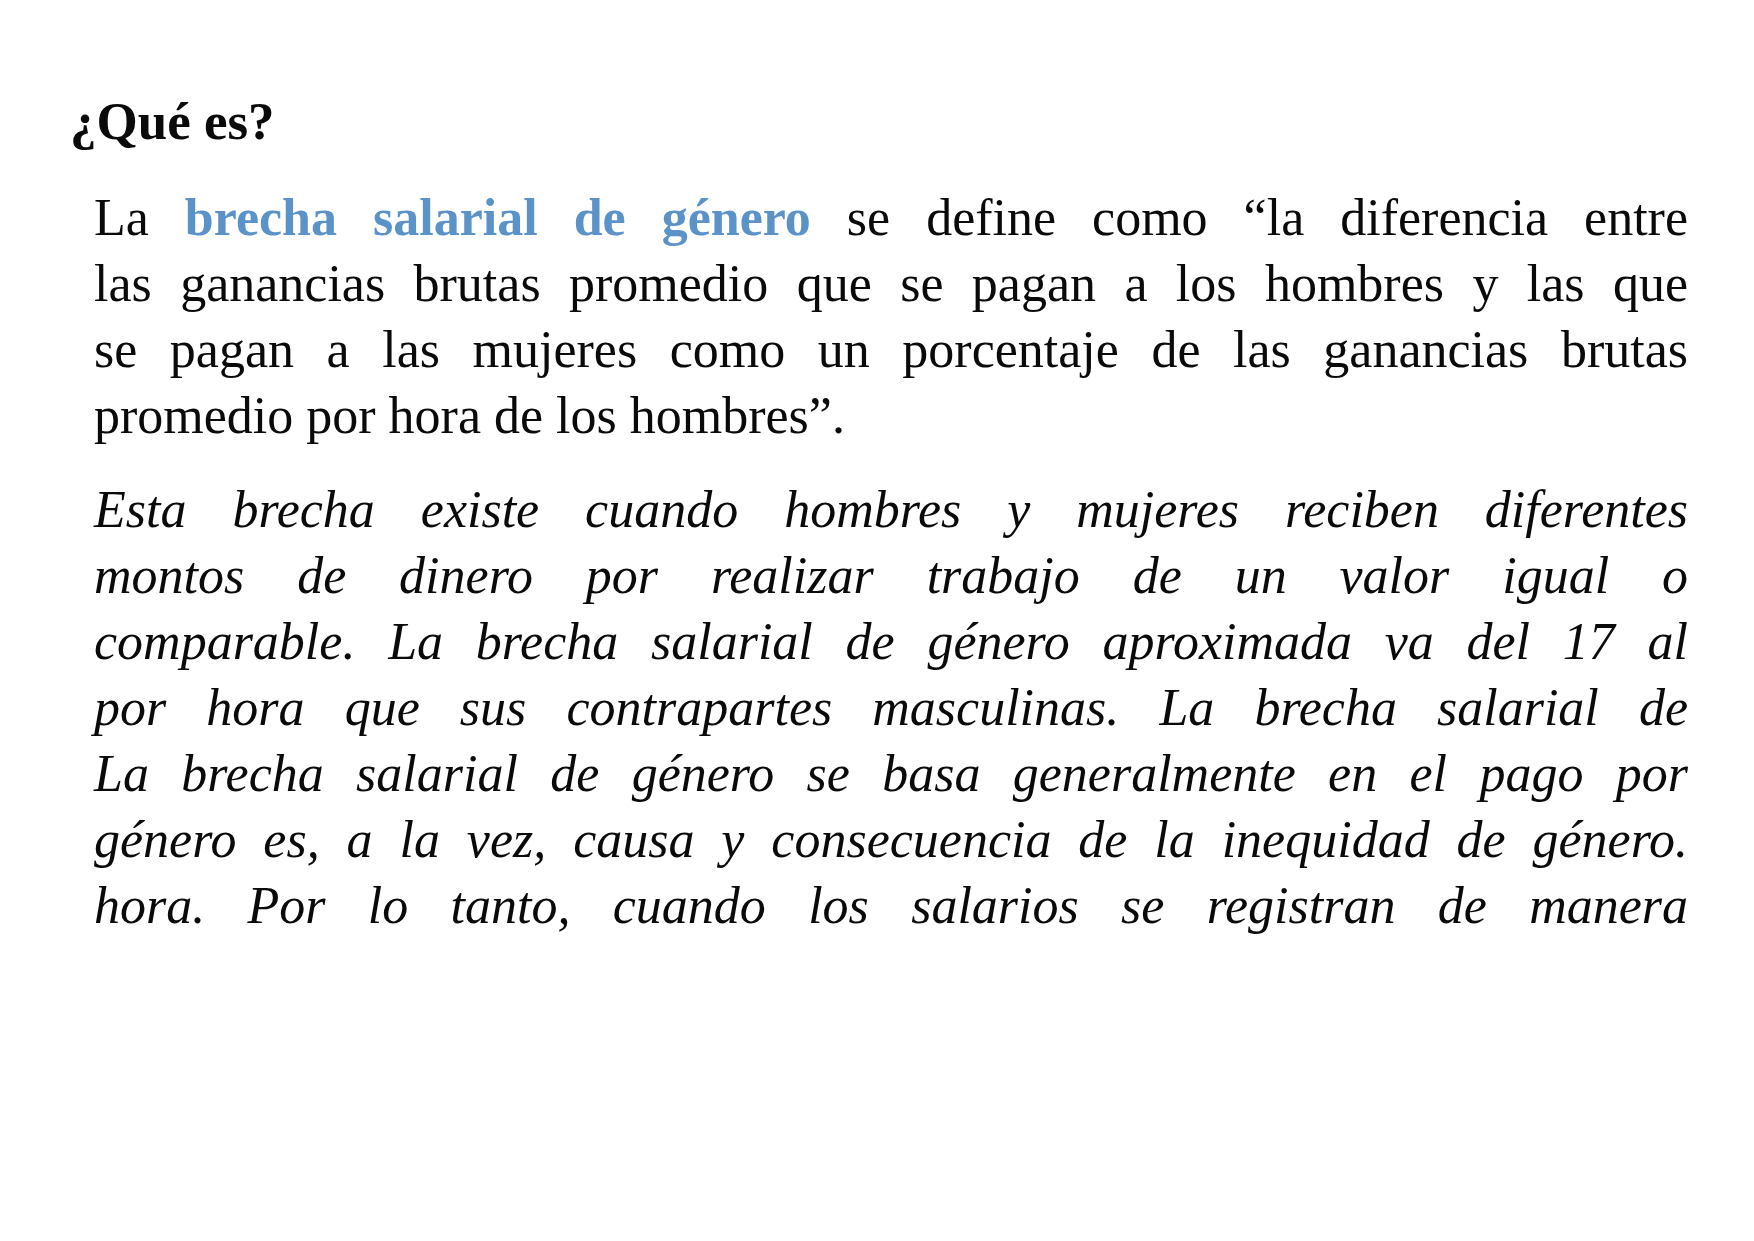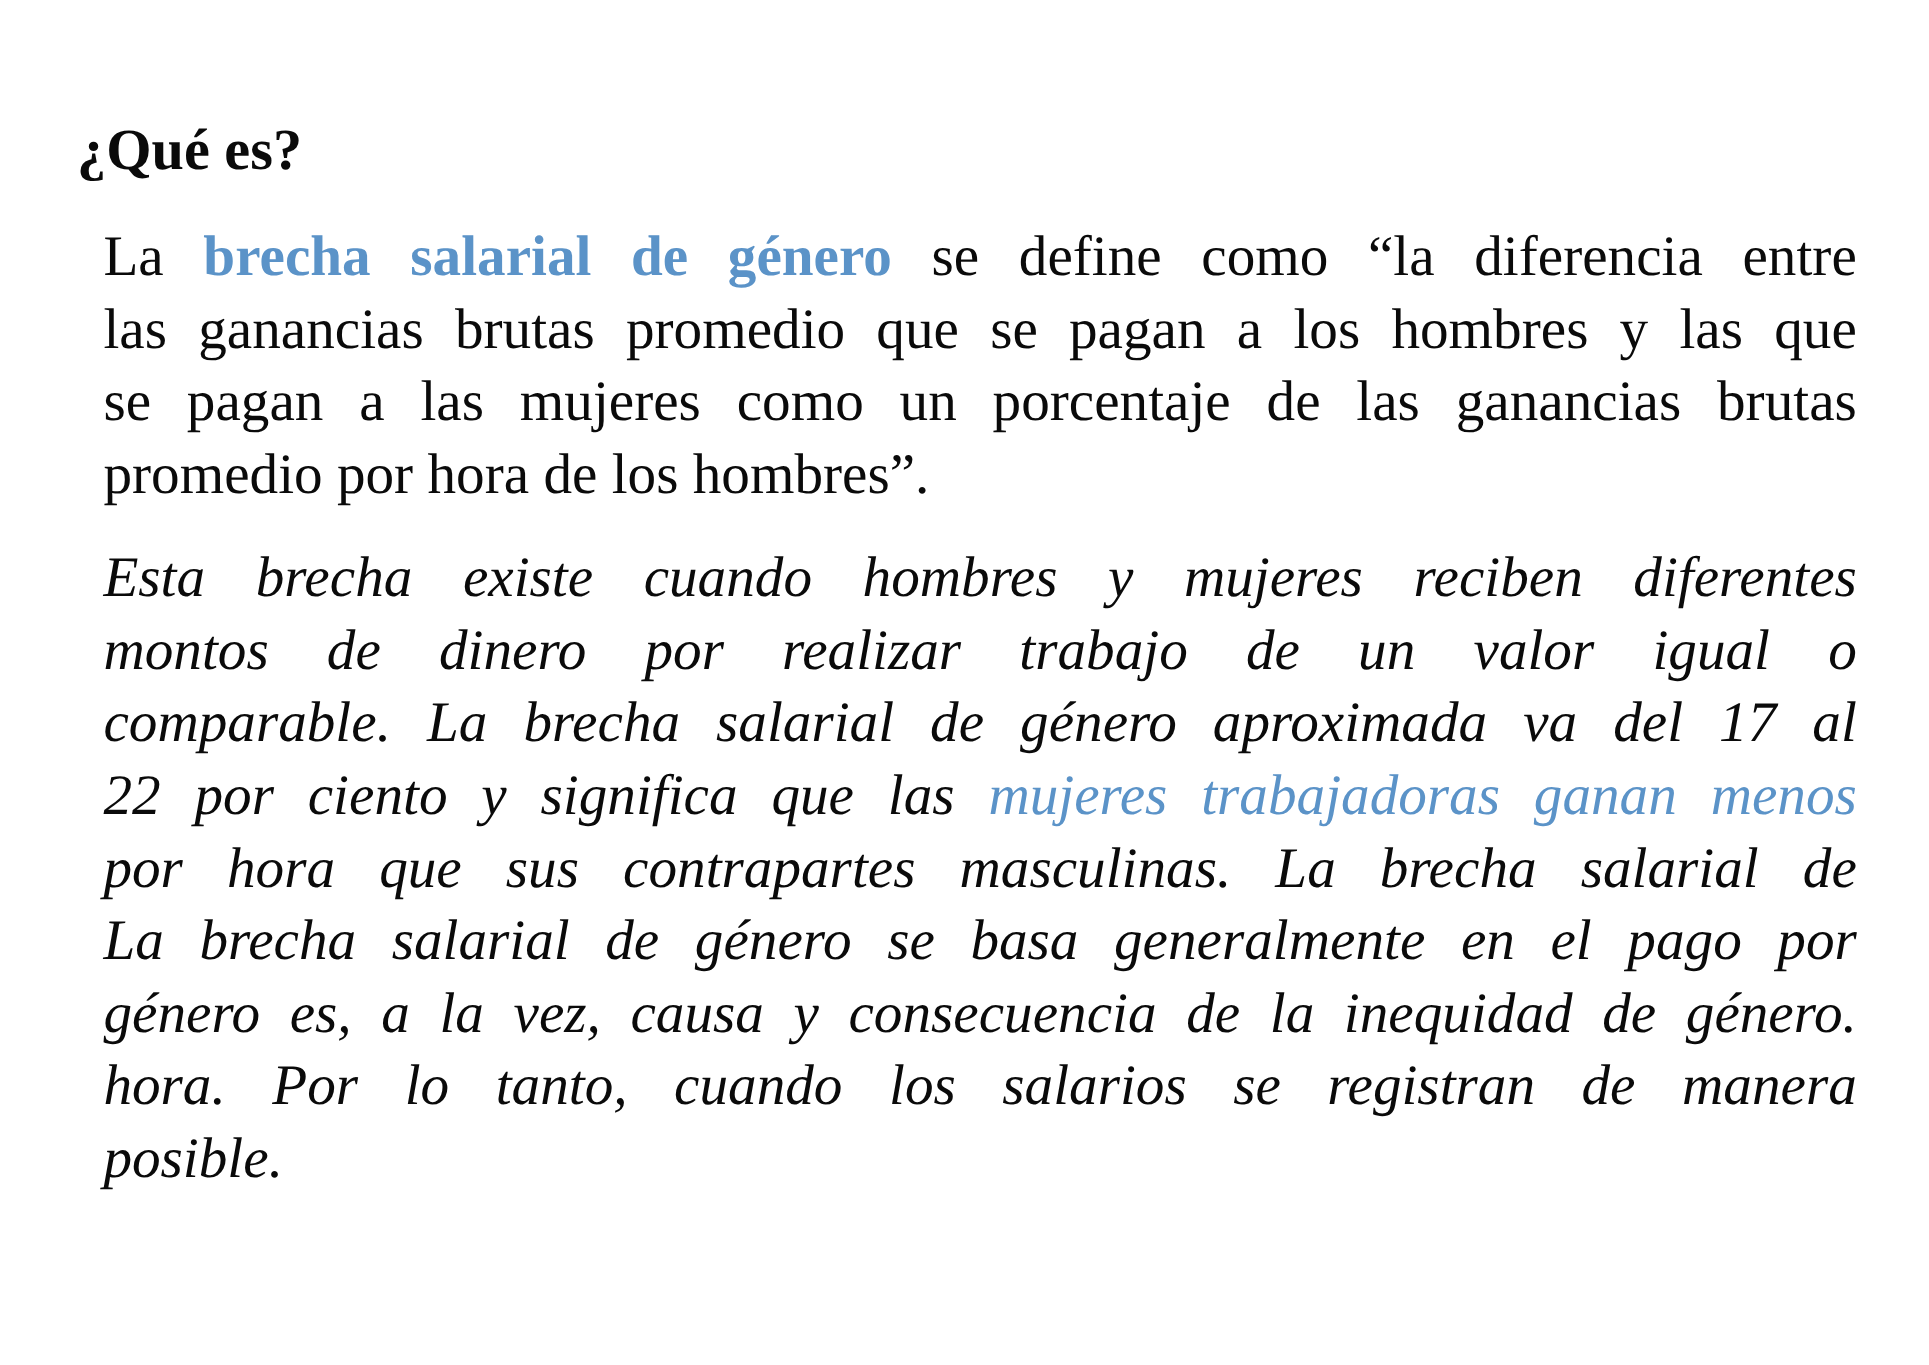--- a/index.html
+++ b/index.html
@@ -8,21 +8,21 @@
     width: 1754px;
     height: 1241px;
     background: #ffffff;
     overflow: hidden;
     font-family: "Liberation Serif", "DejaVu Serif", serif;
     color: #0a0a0a;
   }
   .content {
     position: absolute;
     left: 70px;
-    top: 104px;
+    top: 88px;
     width: 1618px;
   }
   .heading {
     font-size: 53px;
     line-height: 66px;
     font-weight: bold;
     text-align: left;
   }
   .para {
     font-size: 52px;
@@ -56,22 +56,20 @@
       <div class="jline"><span>La </span><span class="blue-bold">brecha salarial de género</span><span> se define como “la diferencia entre</span></div>
       <div class="jline">las ganancias brutas promedio que se pagan a los hombres y las que</div>
       <div class="jline">se pagan a las mujeres como un porcentaje de las ganancias brutas</div>
       <div class="lline">promedio por hora de los hombres”.</div>
     </div>
 
     <div class="para p2">
       <div class="jline">Esta brecha existe cuando hombres y mujeres reciben diferentes</div>
       <div class="jline">montos de dinero por realizar trabajo de un valor igual o</div>
       <div class="jline">comparable. La brecha salarial de género aproximada va del 17 al</div>
-      <div class="jline"><span>22 por ciento y significa que las </span><span class="blue">mujeres trabajadoras ganan menos</span></div>
       <div class="jline">por hora que sus contrapartes masculinas. La brecha salarial de</div>
       <div class="jline">La brecha salarial de género se basa generalmente en el pago por</div>
       <div class="jline">género es, a la vez, causa y consecuencia de la inequidad de género.</div>
       <div class="jline">hora. Por lo tanto, cuando los salarios se registran de manera</div>
-      <div class="lline">posible.</div>
     </div>
 
   </div>
 </div>
 
 </body></html>

